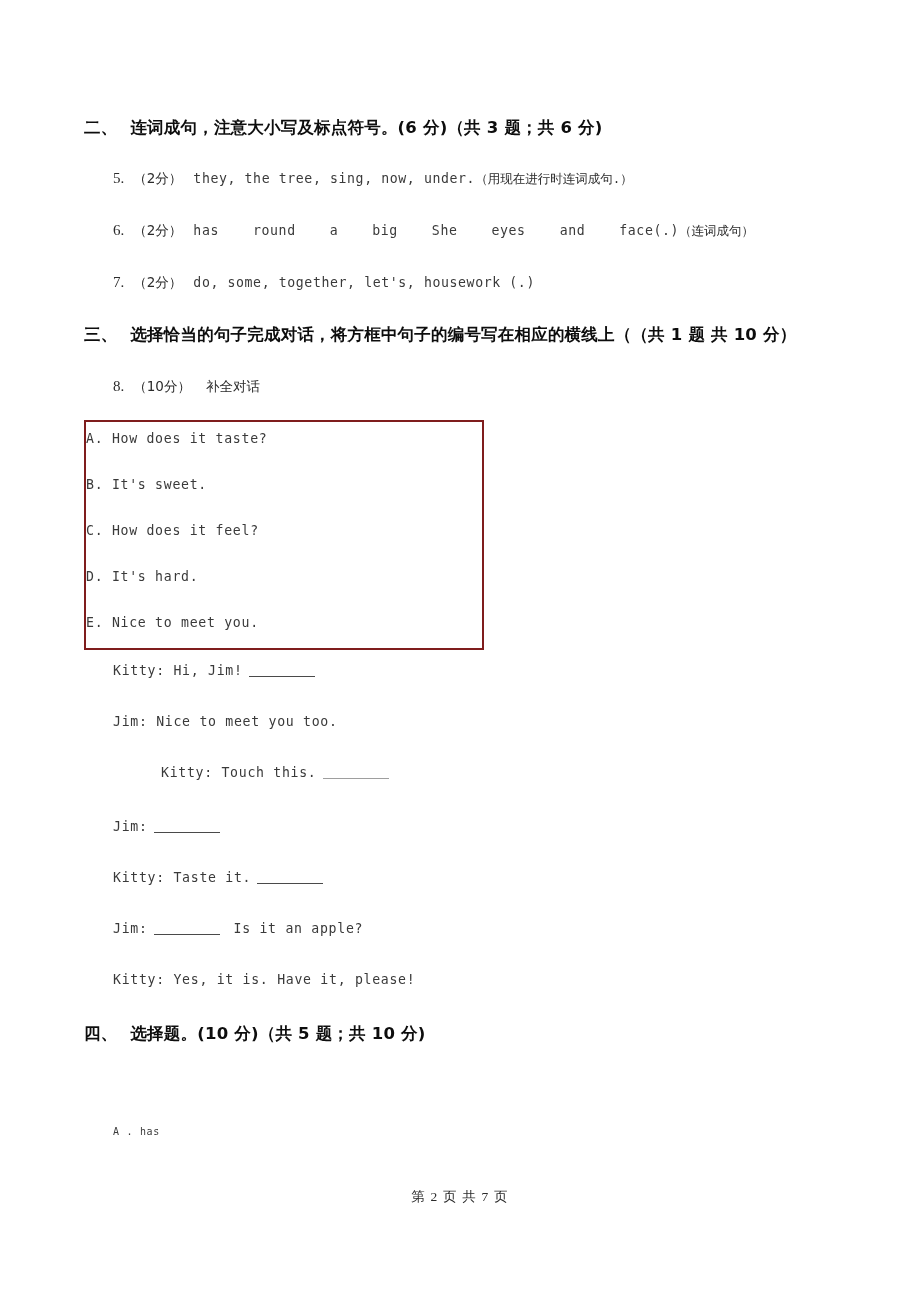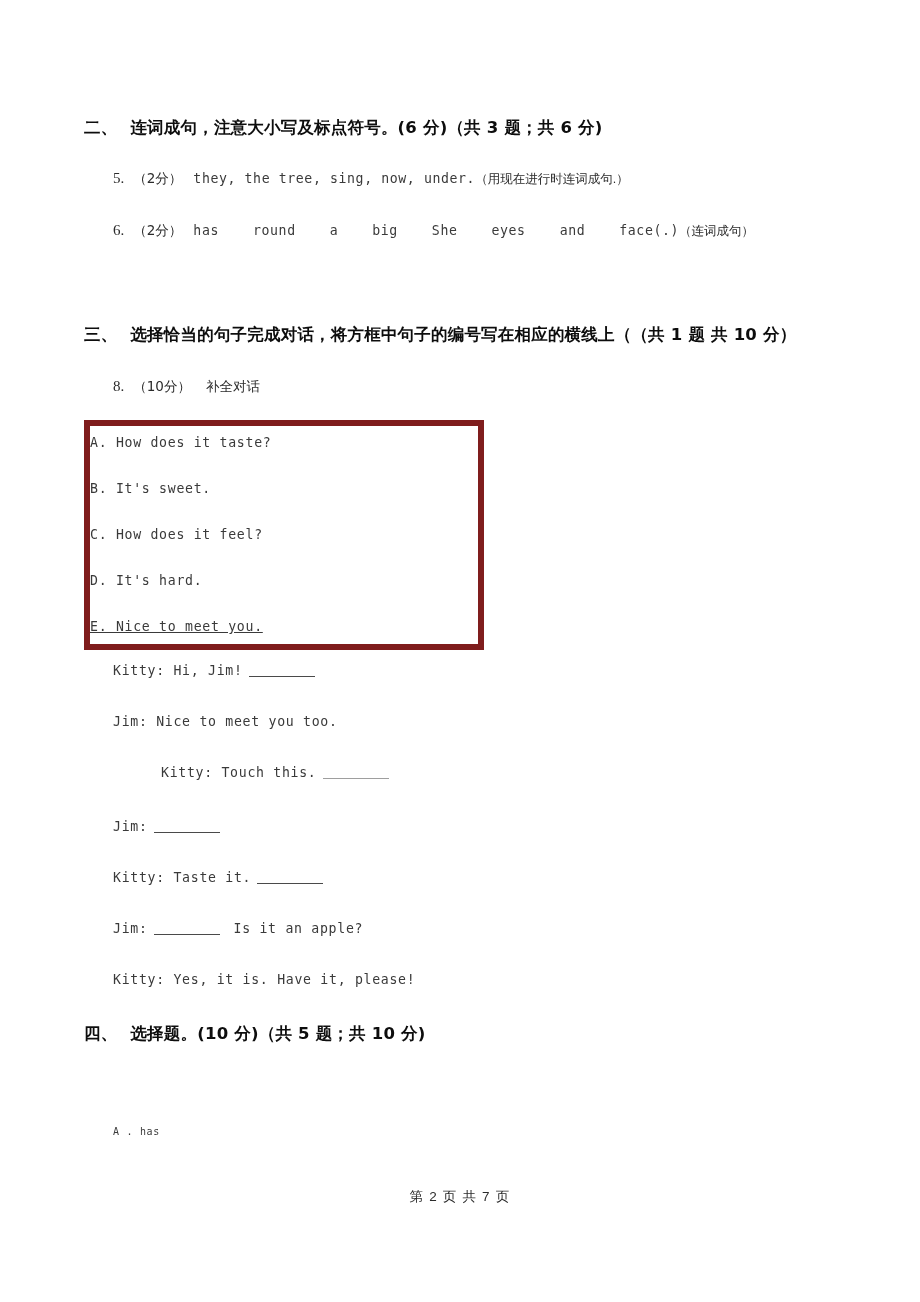--- a/index.html
+++ b/index.html
@@ -57,36 +57,36 @@
     margin-right: 11px;
     color: #2b2b2b;
   }
   .q-body {
     font-family: "DejaVu Sans Mono", "Liberation Mono", monospace;
     font-size: 13.2px;
     letter-spacing: 0.6px;
     color: #3a3a3a;
   }
   .q-body .cn {
-    font-family: Liberation Sans, sans-serif;
+    font-family: Liberation Mono, monospace;
     font-size: 12.5px;
     letter-spacing: 0;
     color: #2b2b2b;
   }
   .q-body .gap-wide { display: inline-block; width: 34px; }
   .q-body .gap-blank{ display: inline-block; width: 108px; }
 
   
   .choice-box {
     position: absolute;
     left: 84px;
     top: 420px;
     width: 400px;
     height: 230px;
-    border: 6px solid #7f1d1d;
+    border: 2px solid #7f1d1d;
     box-sizing: border-box;
     overflow: hidden;
   }
   .choice-line {
     position: absolute;
     left: 0px;
     font-family: "DejaVu Sans Mono", "Liberation Mono", monospace;
     font-size: 13.2px;
     letter-spacing: 0.7px;
     color: #3a3a3a;
@@ -127,21 +127,21 @@
     white-space: nowrap;
   }
 
   
   .footer {
     position: absolute;
     left: 0;
     top: 1188px;
     width: 920px;
     text-align: center;
-    font-family: Liberation Sans, sans-serif;
+    font-family: Liberation Serif, serif;
     font-size: 13.5px;
     color: #2b2b2b;
     letter-spacing: 1.2px;
   }
 </style>
 </head>
 <body>
 
 <div class="page">
 
@@ -150,35 +150,38 @@
   </div>
 
   <div class="q-row" style="top:170px;">
     <span class="q-num">5.</span><span class="q-score">（2分）</span><span class="q-body"><span>they, the tree, sing, now, under.</span><span class="cn">（用现在进行时连词成句.）</span></span>
   </div>
 
   <div class="q-row" style="top:222px;">
     <span class="q-num">6.</span><span class="q-score">（2分）</span><span class="q-body"><span>has</span><span class="gap-wide"></span><span>round</span><span class="gap-wide"></span><span>a</span><span class="gap-wide"></span><span>big</span><span class="gap-wide"></span><span>She</span><span class="gap-wide"></span><span>eyes</span><span class="gap-wide"></span><span>and</span><span class="gap-wide"></span><span>face(.)</span><span class="cn">（连词成句）</span></span>
   </div>
 
+  <div class="q-row" style="top:274px;">
+    <span class="q-num">7.</span><span class="q-score">（2分）</span><span class="q-body">do, some, together, let's, housework (.)</span>
+  </div>
 
   <div class="section-heading" style="top:324px;">
     <span class="sec-num">三、</span><span>选择恰当的句子完成对话，将方框中句子的编号写在相应的横线上（（共 1 题 共 10 分）</span>
   </div>
 
   <div class="q-row" style="top:378px;">
     <span class="q-num">8.</span><span class="q-score">（10分）</span><span class="q-score" style="margin-left:4px;">补全对话</span>
   </div>
 
   <div class="choice-box">
     <div class="choice-line" style="top:9px;">A. How does it taste?</div>
     <div class="choice-line" style="top:55px;">B. It's sweet.</div>
     <div class="choice-line" style="top:101px;">C. How does it feel?</div>
     <div class="choice-line" style="top:147px;">D. It's hard.</div>
-    <div class="choice-line" style="top:193px;text-decoration:underline;">E. Nice to meet you.</div>
+    <div class="choice-line" style="top:193px;">E. Nice to meet you.</div>
   </div>
 
   <div class="dlg-line" style="top:663px;text-align:center;">
     <span>Kitty: Hi, Jim!</span><span class="blank"></span>
   </div>
 
   <div class="dlg-line" style="top:714px;">
     <span>Jim: Nice to meet you too.</span>
   </div>
 

